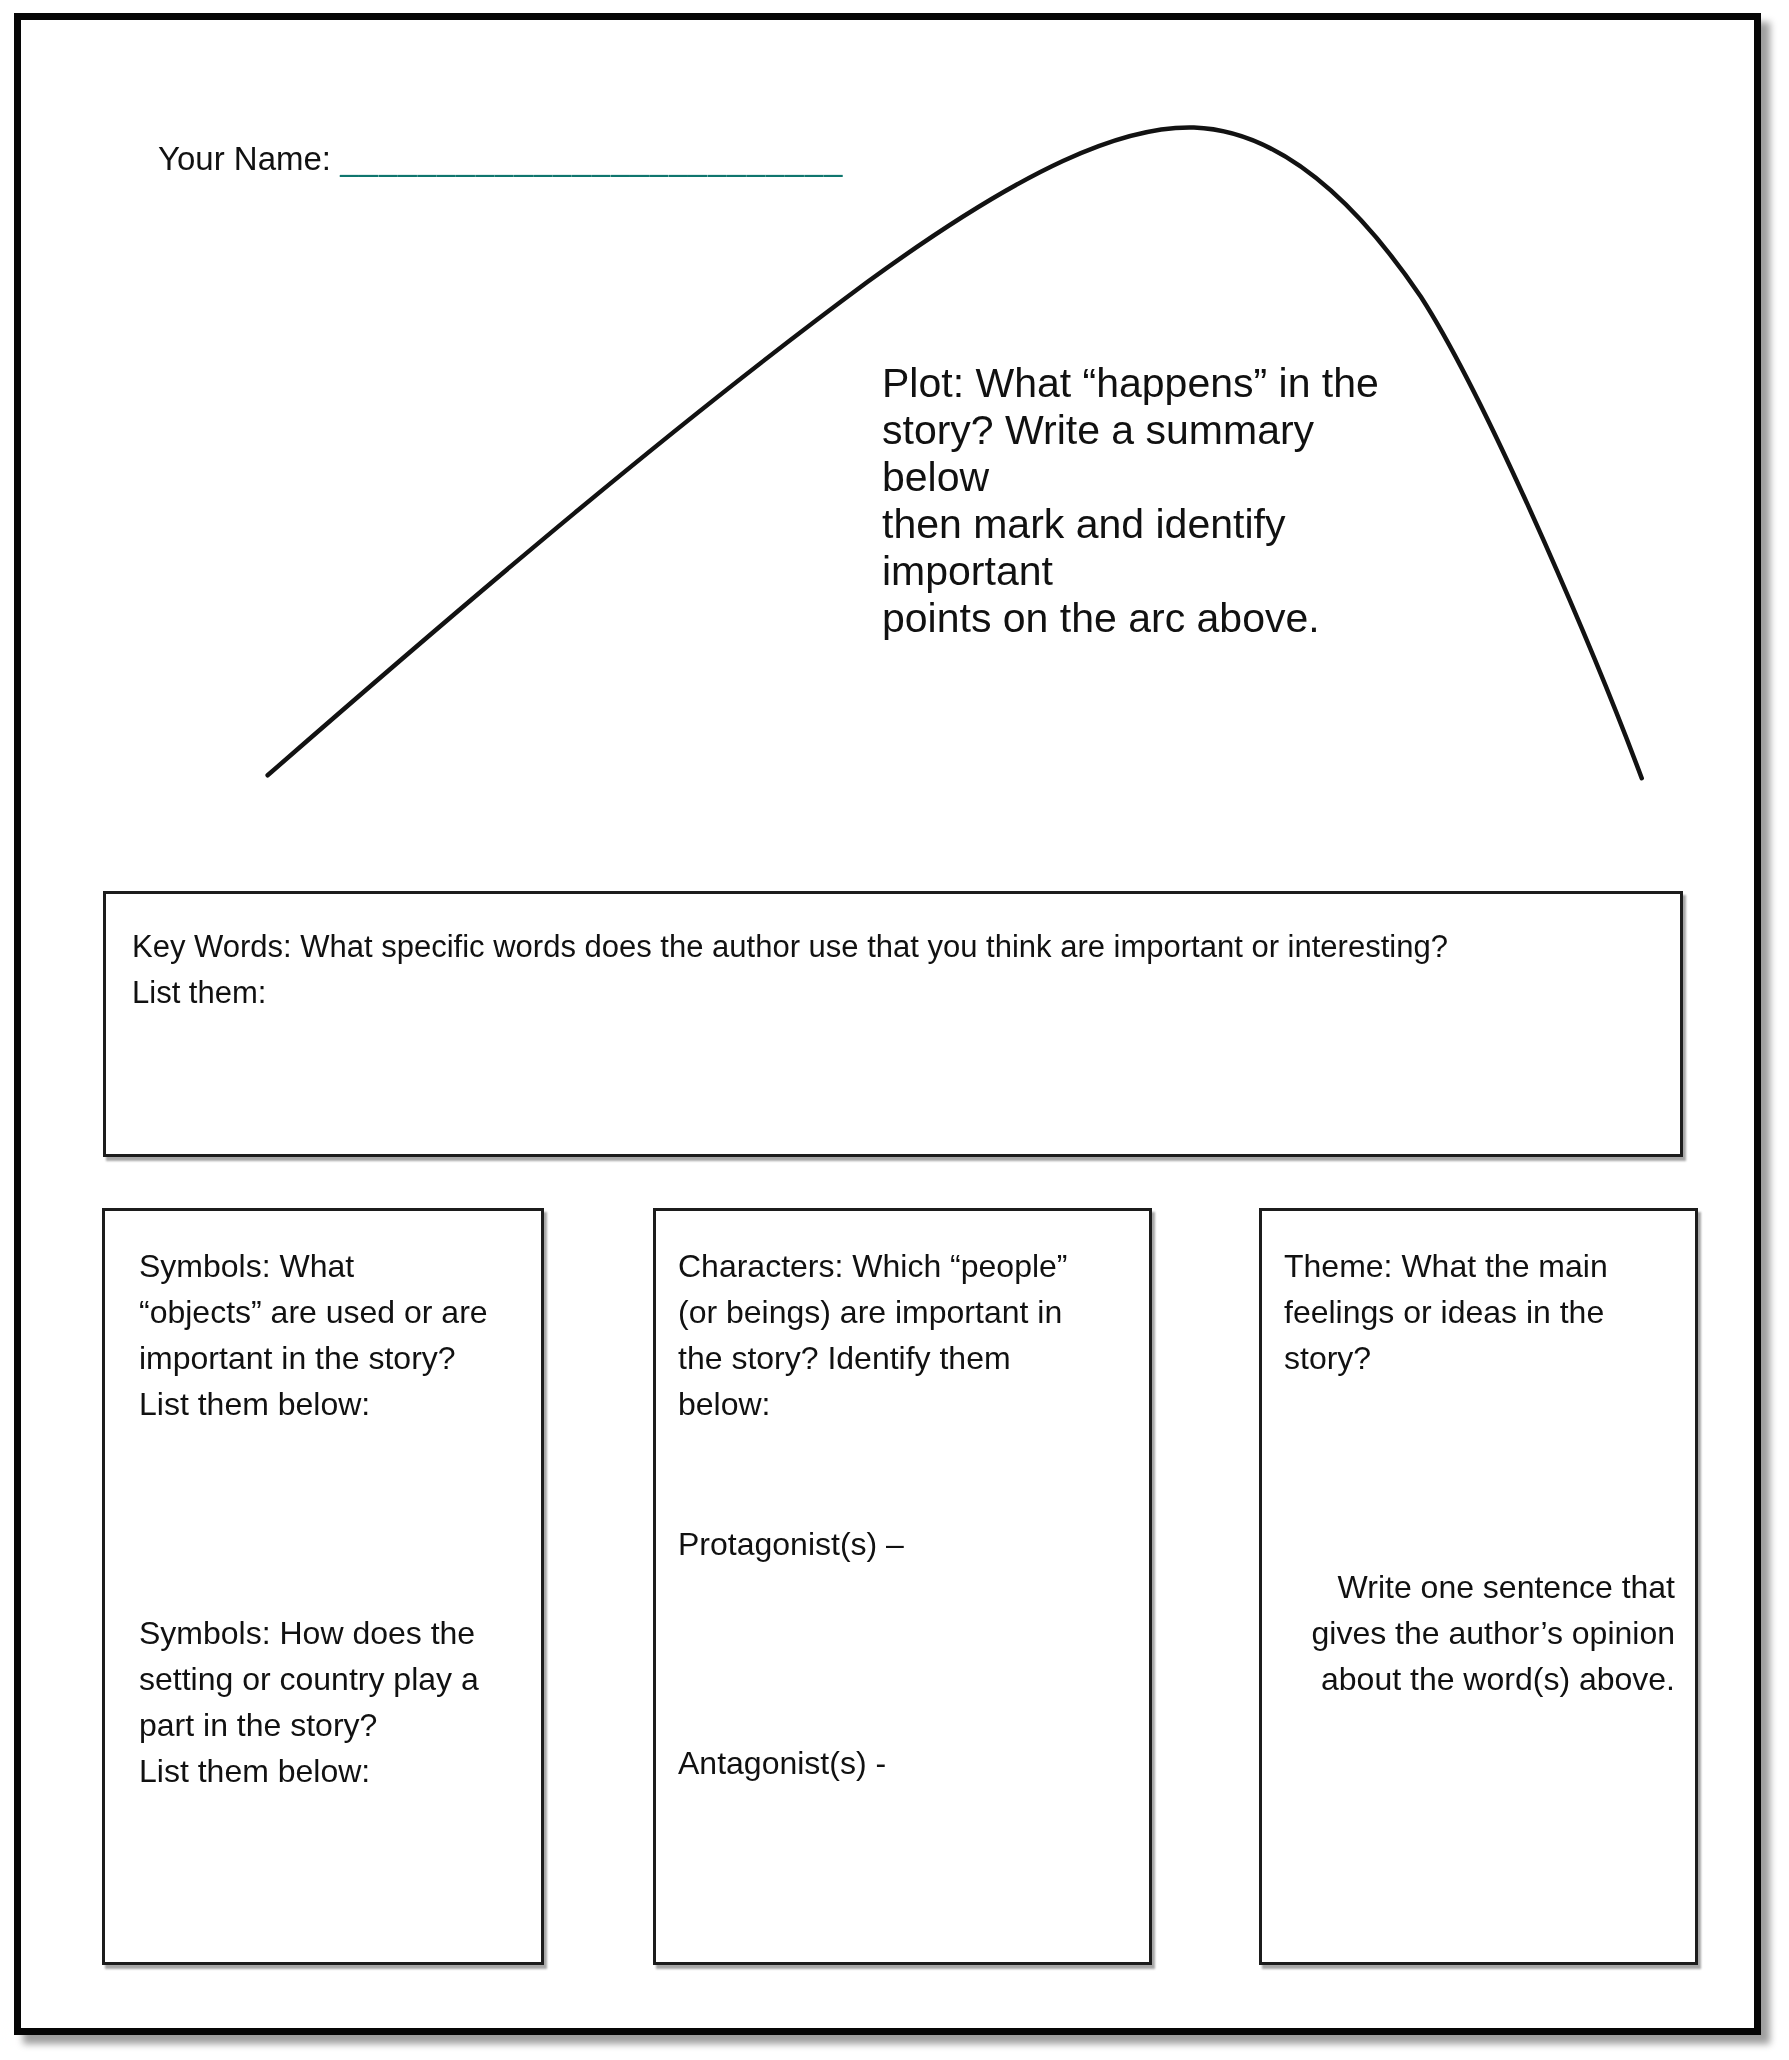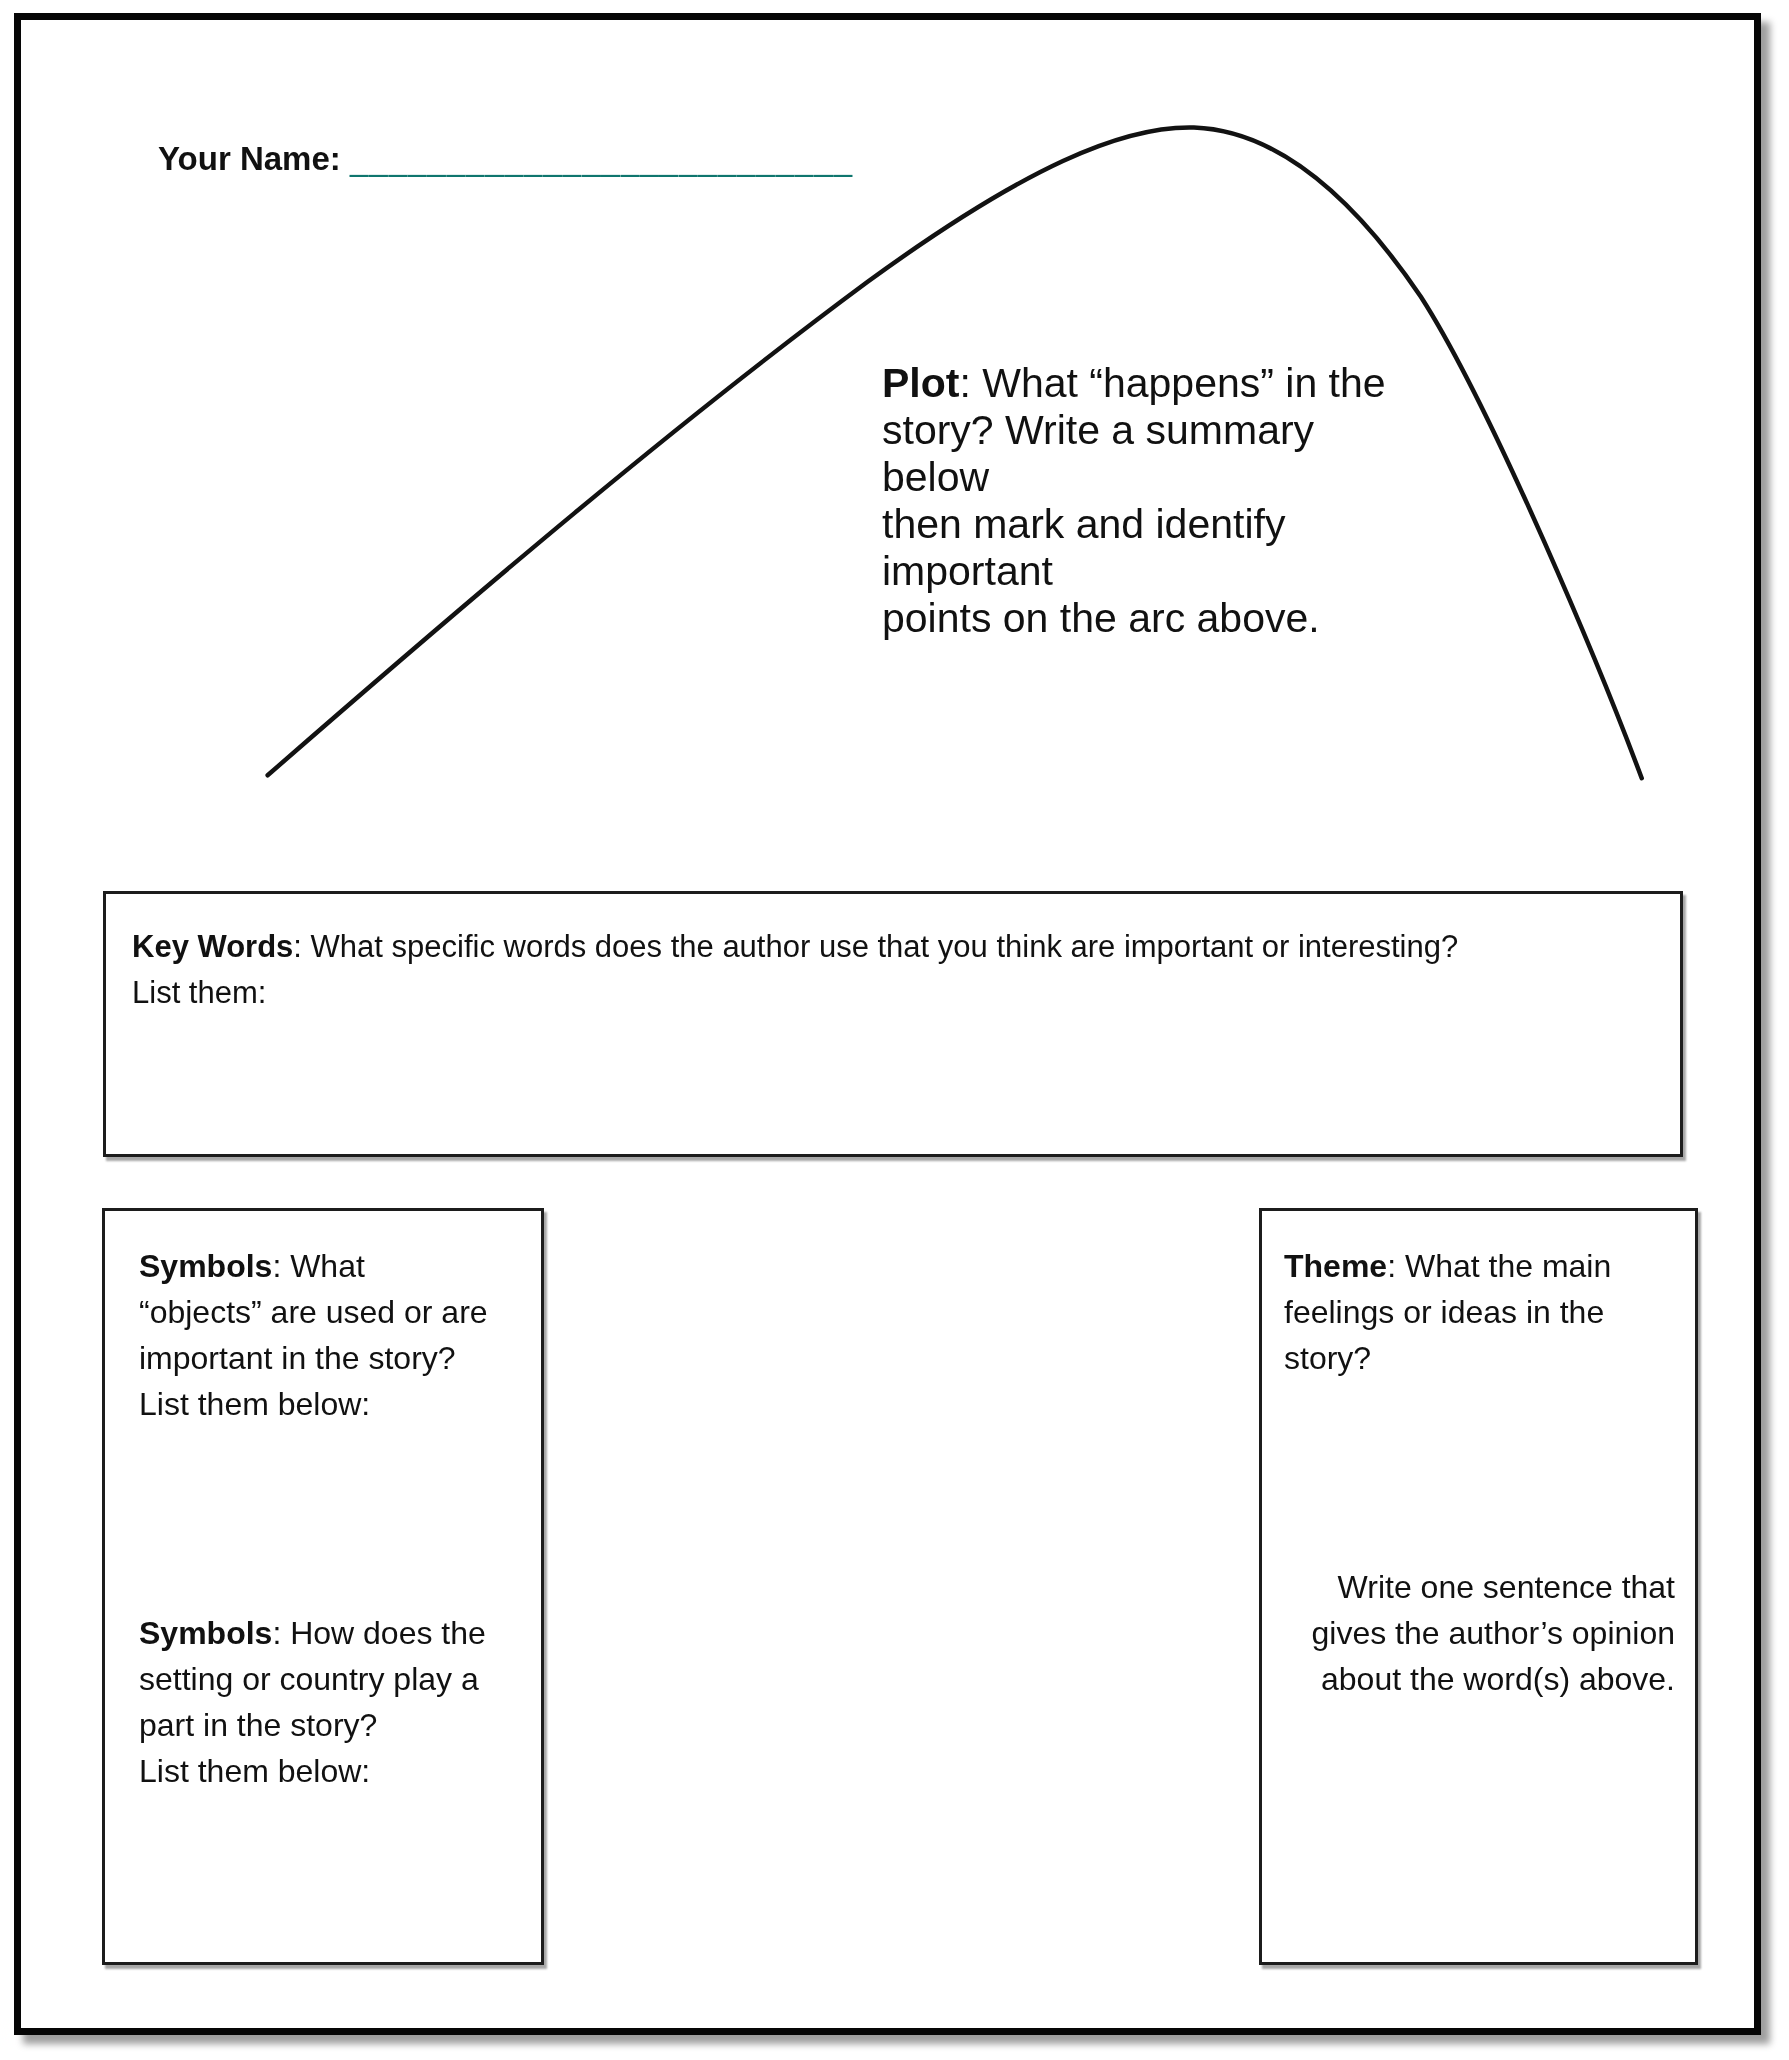--- a/index.html
+++ b/index.html
@@ -18,21 +18,21 @@
   
   .field{position:absolute;font-size:33px;line-height:46px;white-space:nowrap;}
   .field .blank{color:#0f766e;letter-spacing:1px;}
   #field-name{left:158px;top:136px;}
   #field-title{left:155px;top:226px;}
 
   
   .plot-blurb{position:absolute;left:882px;top:319px;width:542px;
               font-size:41px;line-height:47px;white-space:pre-line;}
 
-  b,.b{font-weight:700;}
+  b,.b{font-weight:400;}
 
   
   .kw-box{position:absolute;left:103px;top:891px;width:1580px;height:266px;
           box-sizing:border-box;border:3px solid #1c1c1c;background:#fff;
           box-shadow:3px 4px 2px rgba(0,0,0,0.35);padding:30px 26px 0 26px;}
   .kw-box p{margin:0;font-size:31px;line-height:46px;white-space:pre-line;}
 
   
   .col-box{position:absolute;top:1208px;height:757px;box-sizing:border-box;
            border:3px solid #1c1c1c;background:#fff;
@@ -81,20 +81,28 @@
     <p><b>Symbols</b><span>: What
 “objects” are used or are
 important in the story?
 List them below:</span></p>
     <p class="m-culture"><b>Symbols</b><span>: How does the
 setting or country play a
 part in the story?
 List them below:</span></p>
   </div>
 
+  <div class="col-box" id="box-characters">
+    <p><b>Characters</b><span>: Which “people”
+(or beings) are important in
+the story? Identify them
+below:</span></p>
+    <p class="m-protagonist">Protagonist(s) –</p>
+    <p class="m-antagonist">Antagonist(s) -</p>
+  </div>
 
   <div class="col-box" id="box-theme">
     <p><b>Theme</b><span>: What the main
 feelings or ideas in the
 story?</span></p>
     <p class="m-theme-note">Write one sentence that
 gives the author’s opinion
 about the word(s) above.</p>
   </div>
 

